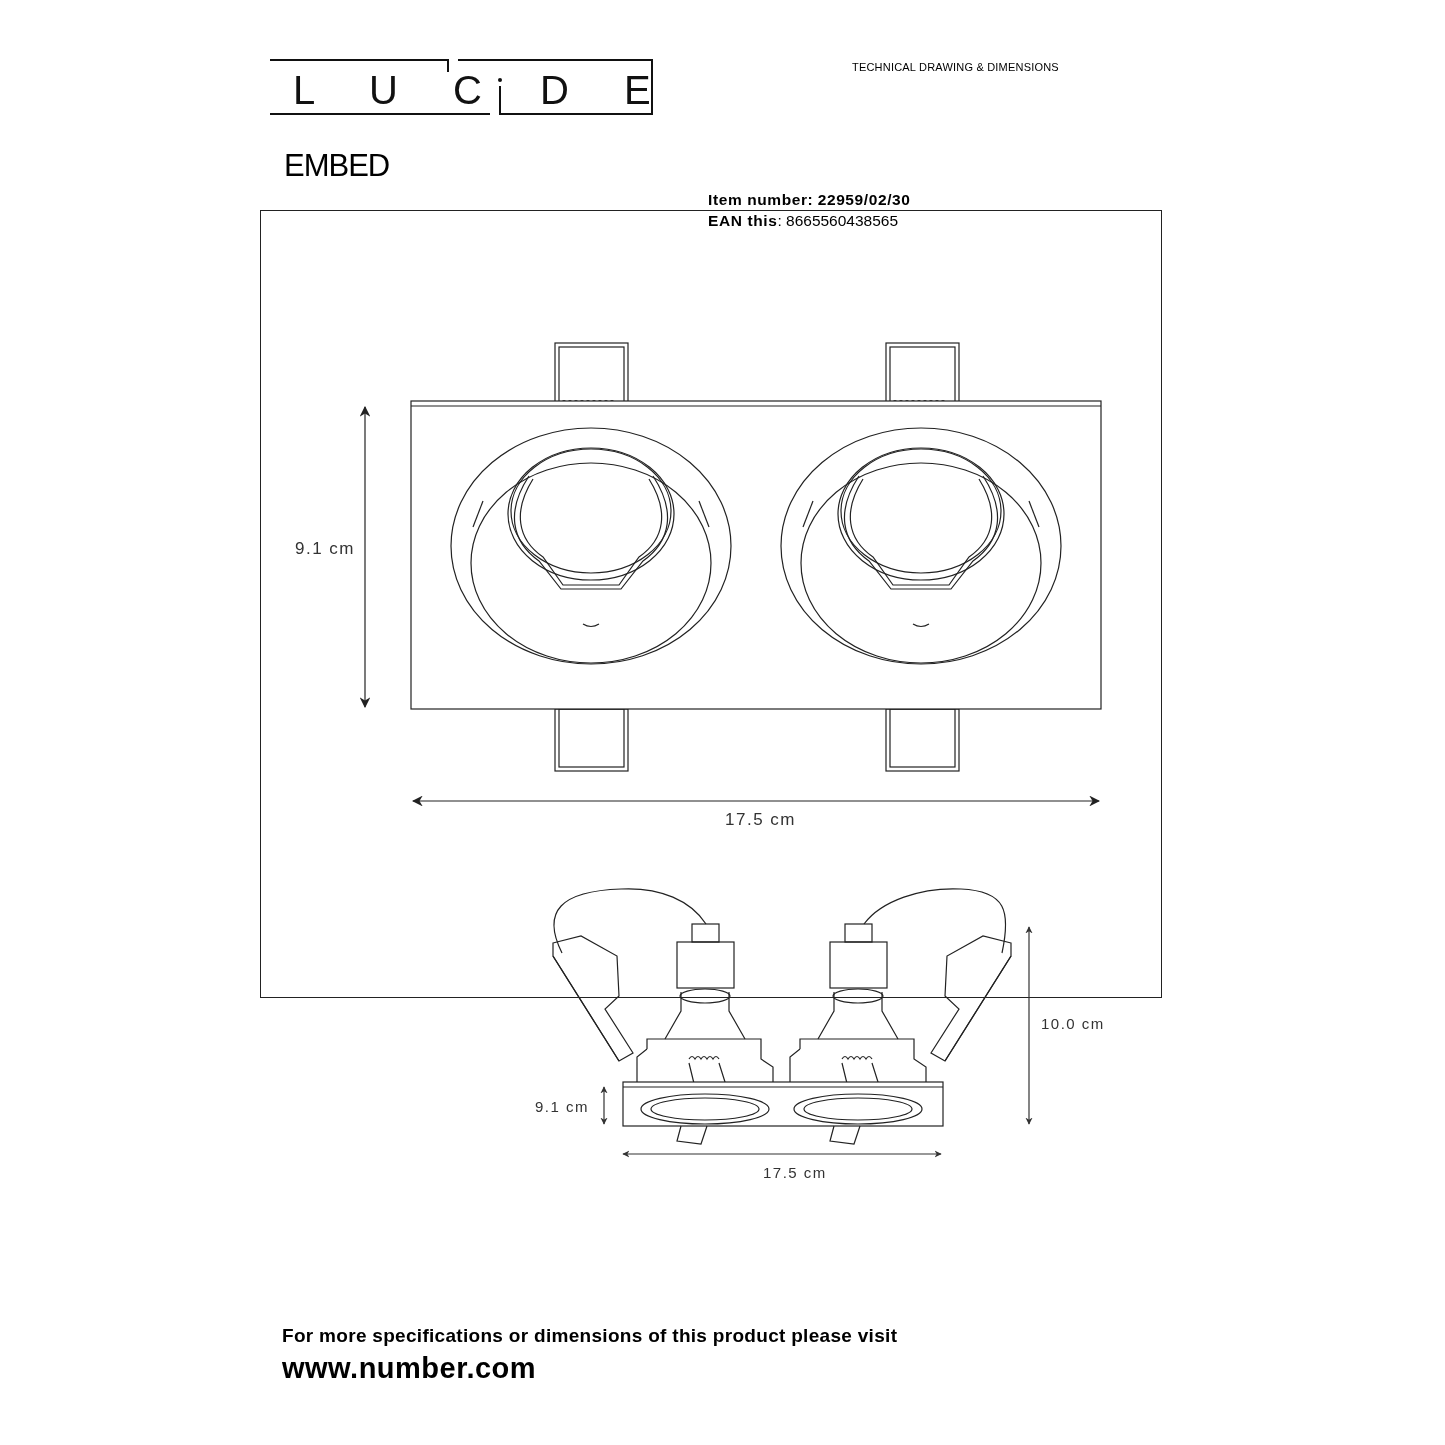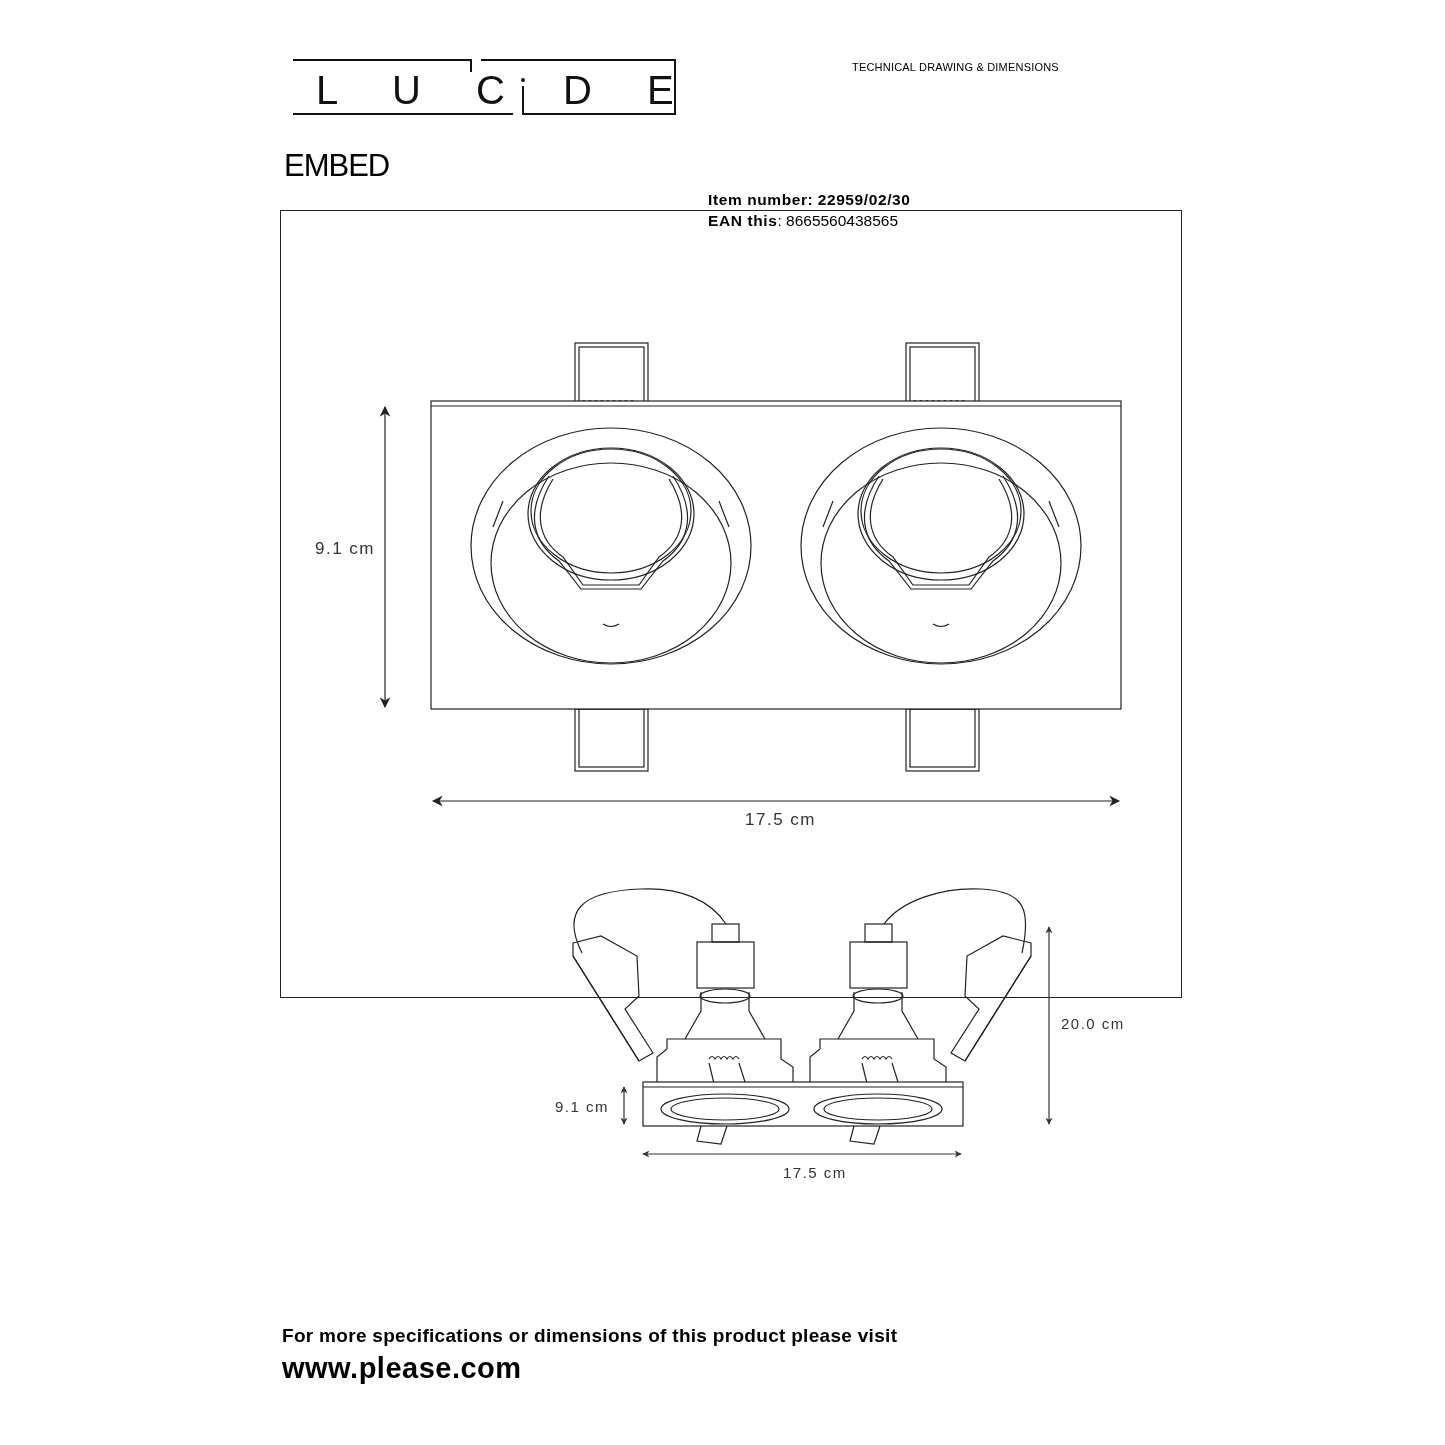--- a/index.html
+++ b/index.html
@@ -1,23 +1,23 @@
 <!DOCTYPE html>
 <html><head>
 <meta charset="utf-8">
 <style>
   html, body { margin:0; padding:0; background:#fff; }
   body { width:1445px; height:1445px; position:relative; overflow:hidden; font-family:"Liberation Sans", sans-serif; color:#000; }
-  .logo { position:absolute; left:291px; top:58px; width:386px; height:58px; }
+  .logo { position:absolute; left:268px; top:58px; width:386px; height:58px; }
   .logo svg { display:block; }
   .doc-type { position:absolute; left:852px; top:61px; font-size:11px; letter-spacing:0.2px; }
   .product-name { position:absolute; left:284px; top:148px; font-size:31px; font-weight:normal; letter-spacing:-1px; }
   .item-info { position:absolute; left:708px; top:149px; font-size:15.5px; line-height:21px;margin-top:40px; }
   .item-info b { font-weight:bold; letter-spacing:0.6px; }
-  .drawing-frame { position:absolute; left:280px; top:210px; width:902px; height:788px; border:1.5px solid #222; box-sizing:border-box; }
+  .drawing-frame { position:absolute; left:260px; top:210px; width:902px; height:788px; border:1.5px solid #222; box-sizing:border-box; }
   .drawing-frame svg { position:absolute; left:0; top:0; }
   .dim-label { position:absolute; font-size:17px; color:#333; letter-spacing:1.5px; white-space:nowrap; }
   .footer-note { position:absolute; left:282px; top:1325px; font-size:19px; font-weight:bold; letter-spacing:0.3px; }
   .footer-url { position:absolute; left:282px; top:1352px; font-size:29px; font-weight:bold; letter-spacing:0.5px; }
 </style>
 </head>
 <body>
 
 <div class="logo">
   <svg width="386" height="58" viewBox="0 0 386 58">
@@ -138,17 +138,17 @@
 
     <line x1="343" y1="876" x2="343" y2="913" stroke="#333" marker-start="url(#arrs)" marker-end="url(#arrs)"></line>
     <line x1="362" y1="943" x2="680" y2="943" stroke="#333" marker-start="url(#arrs)" marker-end="url(#arrs)"></line>
     <line x1="768" y1="716" x2="768" y2="913" stroke="#333" marker-start="url(#arrs)" marker-end="url(#arrs)"></line>
   </svg>
 
   <div class="dim-label" style="left:34px; top:328px;">9.1 cm</div>
   <div class="dim-label" style="left:464px; top:599px;">17.5 cm</div>
   <div class="dim-label" style="left:274px; top:887px; font-size:15px;">9.1 cm</div>
   <div class="dim-label" style="left:502px; top:953px; font-size:15px;">17.5 cm</div>
-  <div class="dim-label" style="left:780px; top:804px; font-size:15px;">20.0 cm</div>
+  <div class="dim-label" style="left:780px; top:804px; font-size:15px;">10.0 cm</div>
 </div>
 
 <div class="footer-note">For more specifications or dimensions of this product please visit</div>
-<div class="footer-url">www.please.com</div>
+<div class="footer-url">www.number.com</div>
 
 </body></html>

